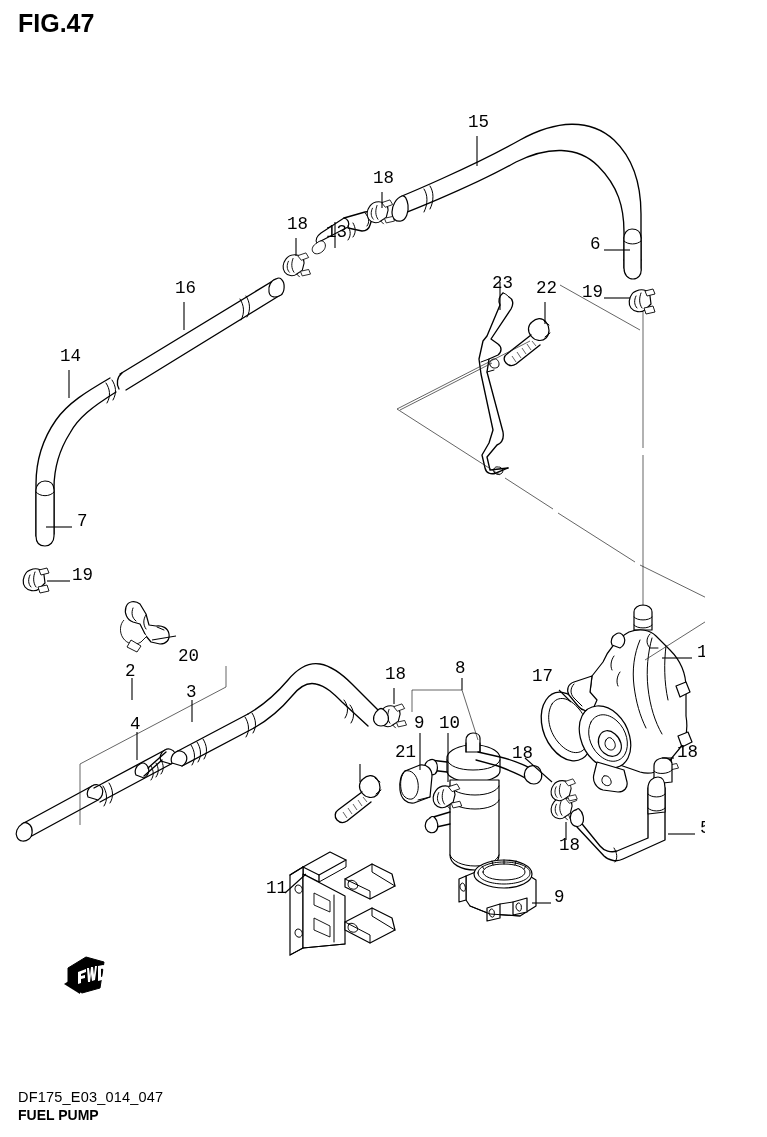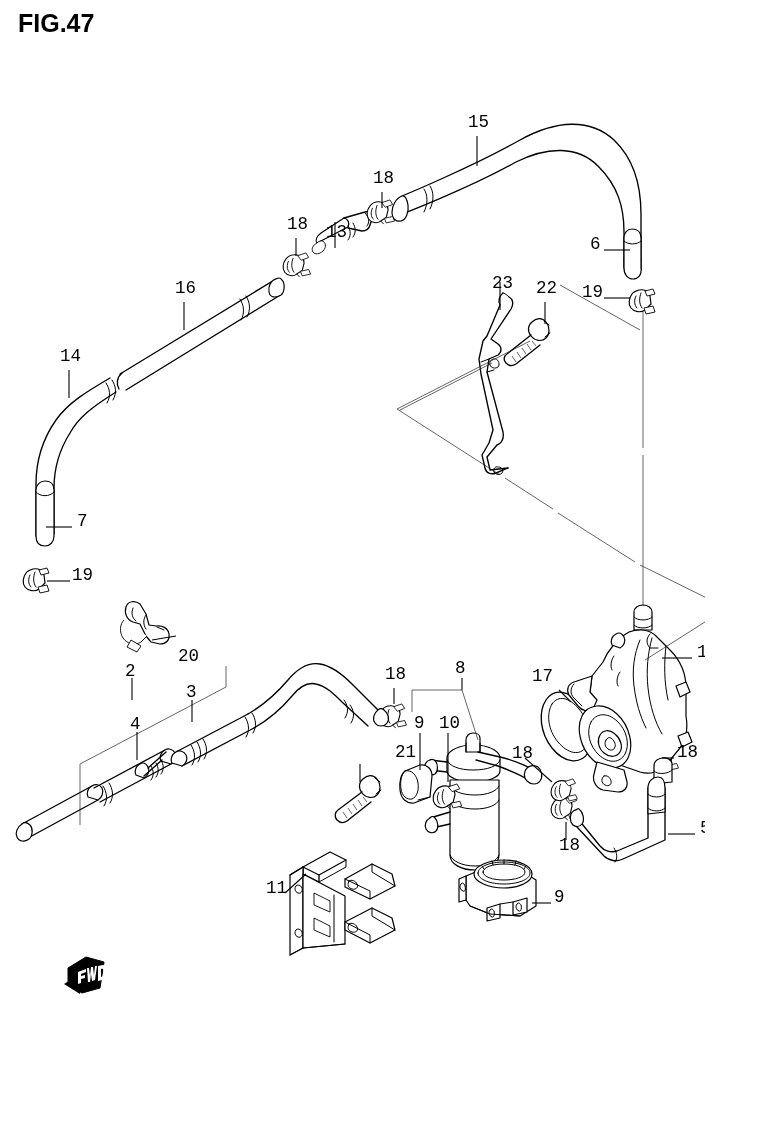--- a/index.html
+++ b/index.html
@@ -626,16 +626,20 @@
   <div class="callout" style="left:677px; top:743px;">18</div>
   <div class="callout" style="left:559px; top:836px;">18</div>
   <div class="callout" style="left:512px; top:744px;">18</div>
   <div class="callout" style="left:72px;  top:566px;">19</div>
   <div class="callout" style="left:582px; top:283px;">19</div>
   <div class="callout" style="left:178px; top:647px;text-align:right;">20</div>
   <div class="callout" style="left:367px; top:743px;margin-left:28px;">21</div>
   <div class="callout" style="left:536px; top:279px;">22</div>
   <div class="callout" style="left:492px; top:274px;">23</div>
 
+  <div id="footer">
+    <div class="code">DF175_E03_014_047</div>
+    <div>FUEL PUMP</div>
+  </div>
 
   <div id="corner-mark">[</div>
 
 </div>
 
 </body></html>

